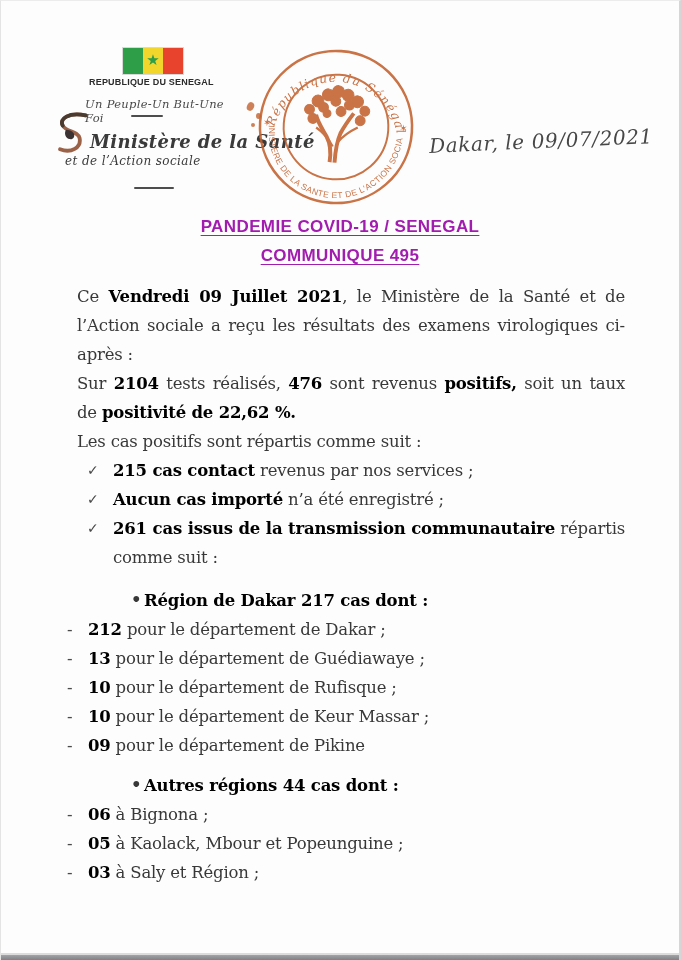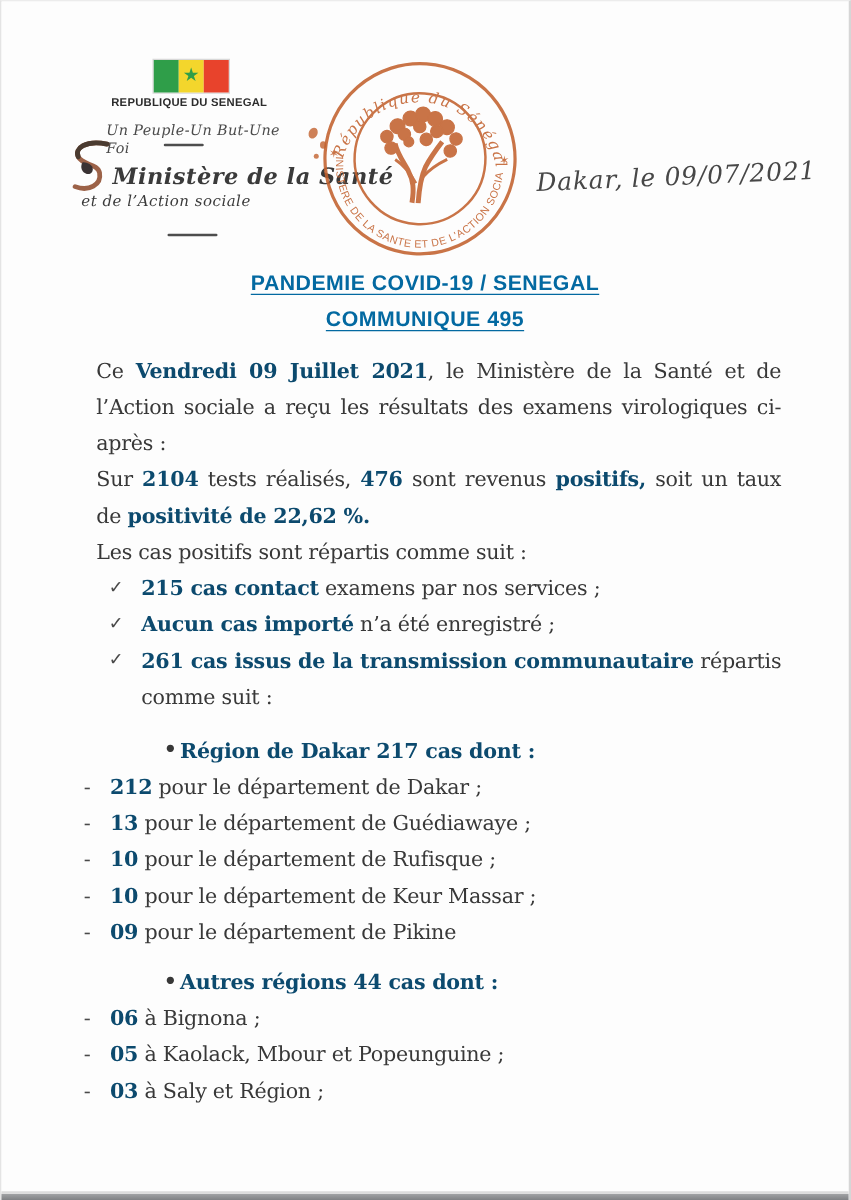--- a/index.html
+++ b/index.html
@@ -37,28 +37,28 @@
   .seal-text { fill:#c2612e; }
   .seal-text.top { font-family:"DejaVu Serif", serif; font-style:italic; font-size:12.5px; letter-spacing:1.2px; }
   .seal-text.bottom { font-family:"Liberation Sans", sans-serif; font-size:8.6px; letter-spacing:.4px; }
   .seal-star { fill:#c2612e; font-size:10px; font-family:"DejaVu Sans", sans-serif; }
   .speck { position:absolute; background:#c2612e; border-radius:50%; opacity:.8; }
   .speck1 { left:246px; top:101px; width:7px; height:9px; transform:rotate(25deg); }
   .speck2 { left:255px; top:112px; width:5px; height:6px; }
   .speck3 { left:250px; top:122px; width:4px; height:4px; }
   
   .title-block { position:absolute; left:0; right:0; top:216px; text-align:center;
-    font-family:"Liberation Sans", sans-serif; font-weight:700; color:#0369a1; }
+    font-family:"Liberation Sans", sans-serif; font-weight:700; color:#a21caf; }
   .title-line { font-size:17px; letter-spacing:.4px; text-decoration:underline; text-underline-offset:3px; }
   .title-line + .title-line { margin-top:9px; }
   
   .content { position:absolute; left:76px; right:54px; top:281px;
     font-size:16.5px; line-height:29px; letter-spacing:-0.2px; }
   .content p { text-align:justify; }
-  .b { font-weight:bold; color:#0c4a6e; }
+  .b { font-weight:bold; color:#000000; }
   .check-item { position:relative; padding-left:36px; text-align:justify; }
   .check-item .mark { position:absolute; left:10px; top:0; color:#4a4a4a; font-family:"DejaVu Sans", sans-serif; font-size:14px; }
   .bullet-head { position:relative; padding-left:67px; }
   .bullet-head .mark { position:absolute; left:54px; top:-1px; font-weight:bold; }
   .bullet-head.dakar { margin-top:14px; }
   .bullet-head.autres { margin-top:11px; }
   .dash-item { position:relative; padding-left:11px; }
   .dash-item .mark { position:absolute; left:-10px; top:0; color:#4a4a4a; }
   
   .bottom-bar { position:absolute; left:0; right:0; bottom:0; height:7px;
@@ -136,21 +136,21 @@
     <div class="title-line">COMMUNIQUE 495</div>
   </div>
 
   <div class="content">
     <p><span>Ce </span><span class="b">Vendredi 09 Juillet 2021</span><span>, le Ministère de la Santé et de l’Action sociale a reçu les résultats des examens virologiques ci-après :</span></p>
     <p><span>Sur </span><span class="b">2104</span><span> tests réalisés, </span><span class="b">476</span><span> sont revenus </span><span class="b">positifs,</span><span> soit un taux de </span><span class="b">positivité de 22,62 %.</span></p>
     <p><span>Les cas positifs sont répartis comme suit :</span></p>
 
     <div class="check-item">
       <span class="mark">✓</span>
-      <span><span class="b">215 cas contact</span><span> examens par nos services ;</span></span>
+      <span><span class="b">215 cas contact</span><span> revenus par nos services ;</span></span>
     </div>
     <div class="check-item">
       <span class="mark">✓</span>
       <span><span class="b">Aucun cas importé</span><span> n’a été enregistré ;</span></span>
     </div>
     <div class="check-item">
       <span class="mark">✓</span>
       <span><span class="b">261 cas issus de la transmission communautaire</span><span> répartis comme suit :</span></span>
     </div>
 

